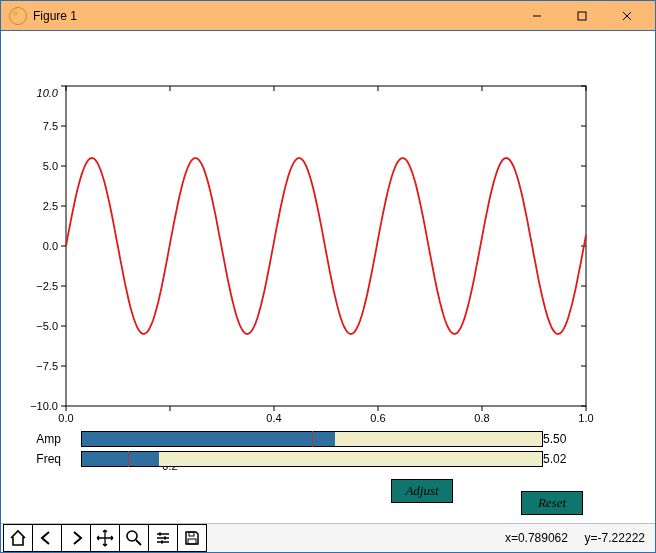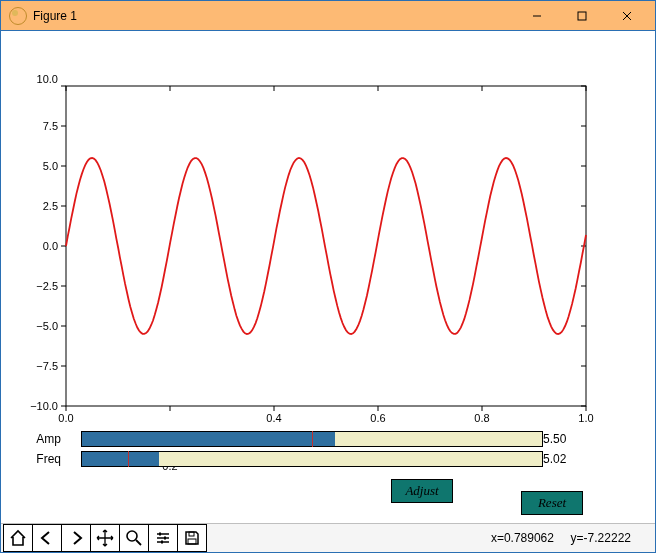--- a/index.html
+++ b/index.html
@@ -15,21 +15,21 @@
 .slider-row{position:absolute;display:flex;align-items:center}
 .slider-label{width:40px;text-align:right;padding-right:20px;font-size:12px}
 .slider-track{height:14px;border:1px solid #000;position:relative;background:#f0eec7}
 .slider-fill{position:absolute;left:0;top:0;bottom:0;background:#2f6f9f}
 .slider-mark{position:absolute;top:-1px;bottom:-1px;width:1px;background:#c03030}
 .slider-val{width:40px;font-size:12px}
 .mbtn{position:absolute;height:22px;border:1px solid #000;background:#0f766e;font-size:13px;display:flex;align-items:center;justify-content:center;font-style:italic;font-family:"Segoe UI",serif}
 .toolbar{position:absolute;left:0;bottom:0;right:0;height:28px;border-top:1px solid #bfbfbf;background:#f5f5f5;display:flex;align-items:center}
 .tbtn{width:28px;height:26px;border:1px solid #000;background:#fff;display:flex;align-items:center;justify-content:center;margin-left:-1px}
 .tbtn:first-child{margin-left:2px}
-.status{margin-left:auto;padding-right:24px;font-size:12px}
+.status{margin-left:auto;padding-right:10px;font-size:12px}
 .tick-label{font-size:11px;position:absolute;transform:translate(-50%,0)}
 .ytick-label{font-size:11px;position:absolute;transform:translate(-100%,-50%)}
 </style>
 </head>
 <body>
 <div class="window">
 
 <div class="titlebar">
   <span class="app-icon"></span>
   <span class="title">Figure 1</span>
@@ -97,21 +97,21 @@
       </div>
   <div id="ytick-layer">
         <div class="ytick-label" style="left: 57px; top: 375px;">−10.0</div>
         <div class="ytick-label" style="left: 57px; top: 335px;">−7.5</div>
         <div class="ytick-label" style="left: 57px; top: 295px;">−5.0</div>
         <div class="ytick-label" style="left: 57px; top: 255px;">−2.5</div>
         <div class="ytick-label" style="left: 57px; top: 215px;">0.0</div>
         <div class="ytick-label" style="left: 57px; top: 175px;">2.5</div>
         <div class="ytick-label" style="left: 57px; top: 135px;">5.0</div>
         <div class="ytick-label" style="left: 57px; top: 95px;">7.5</div>
-        <div class="ytick-label" style="left: 57px; top: 48px;">10.0</div>
+        <div class="ytick-label" style="left: 57px; top: 62px; font-style: italic;">10.0</div>
       </div>
 
   <div class="slider-row" style="left:20px;top:400px;width:600px">
     <div class="slider-label">Amp</div>
     <div class="slider-track" id="amp-track" style="width:460px">
       <div class="slider-fill" id="amp-fill" style="width: 55%;"></div>
       <div class="slider-mark" id="amp-mark" style="left: 50%;"></div>
     </div>
     <div class="slider-val">5.50</div>
   </div>

